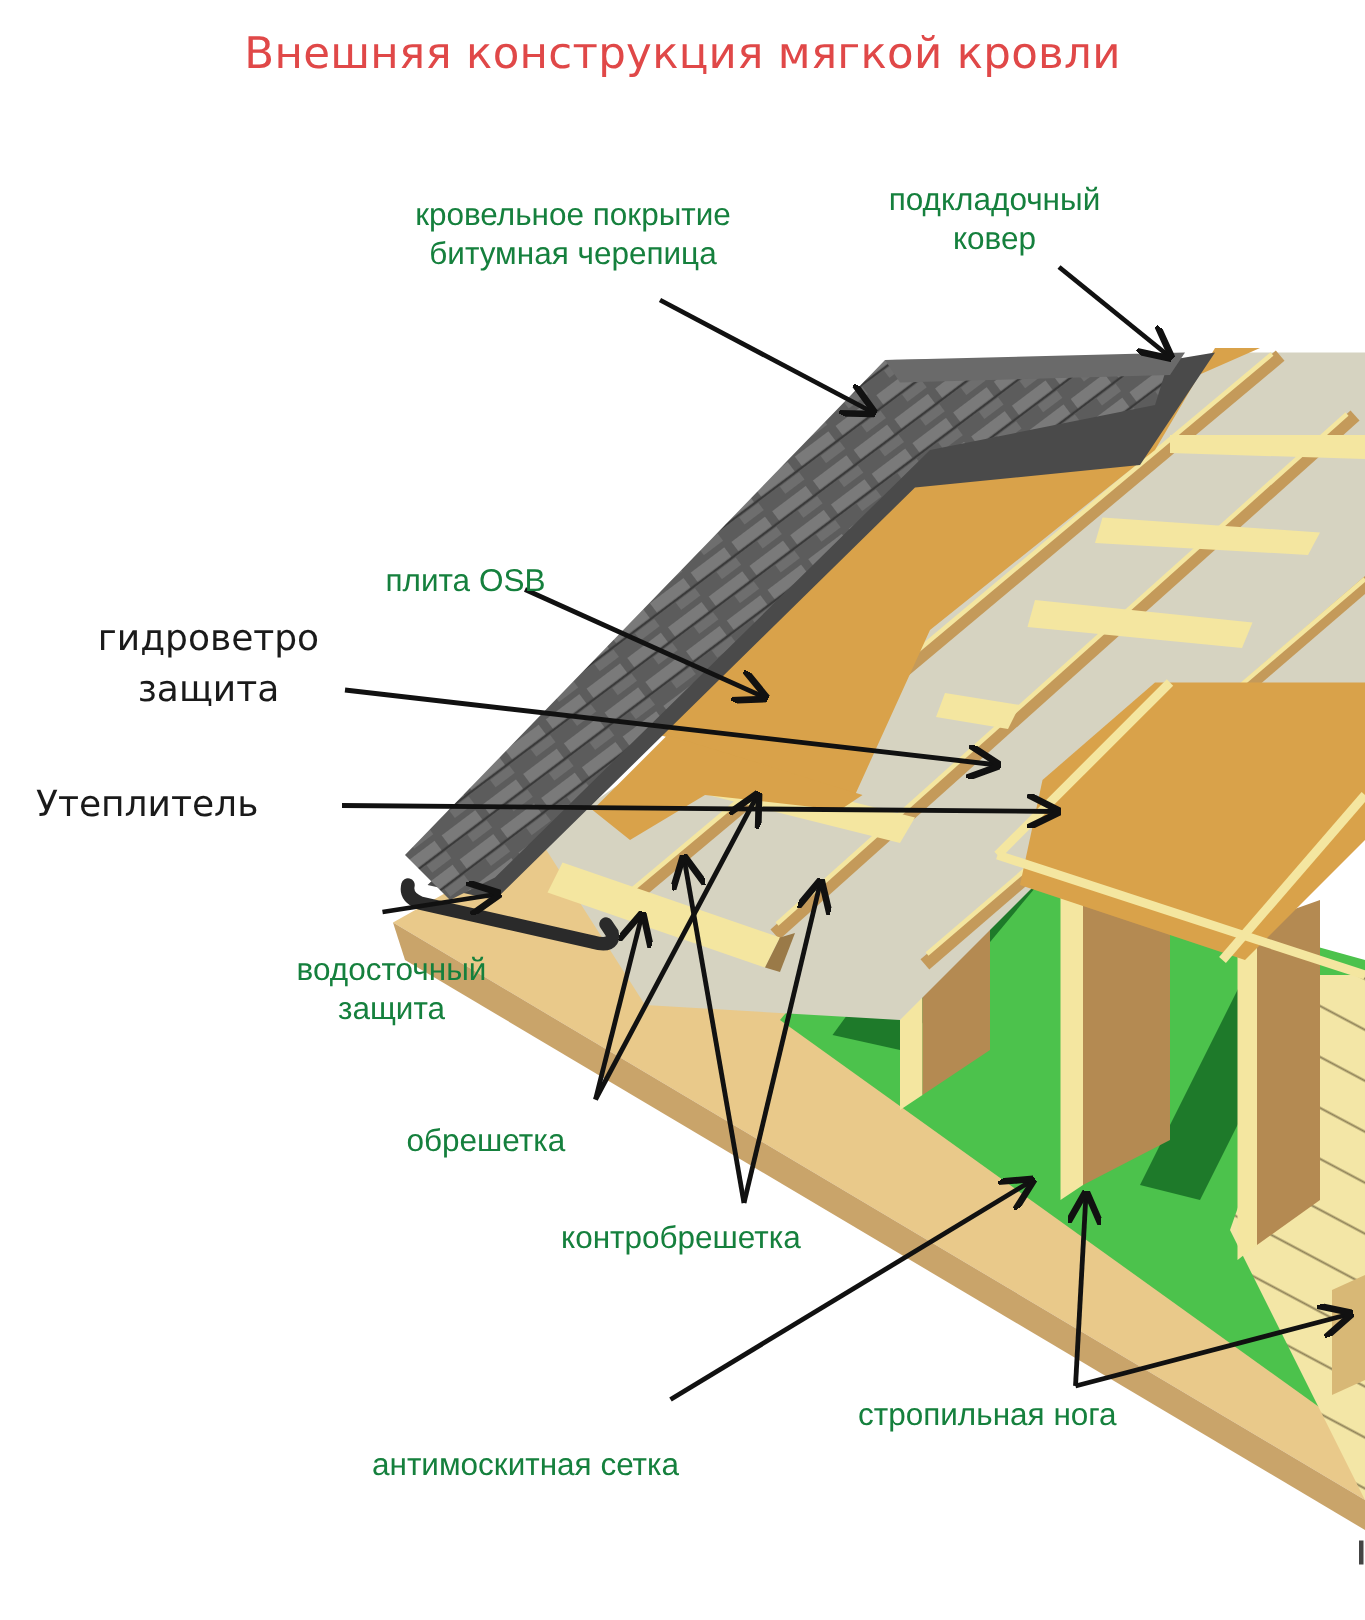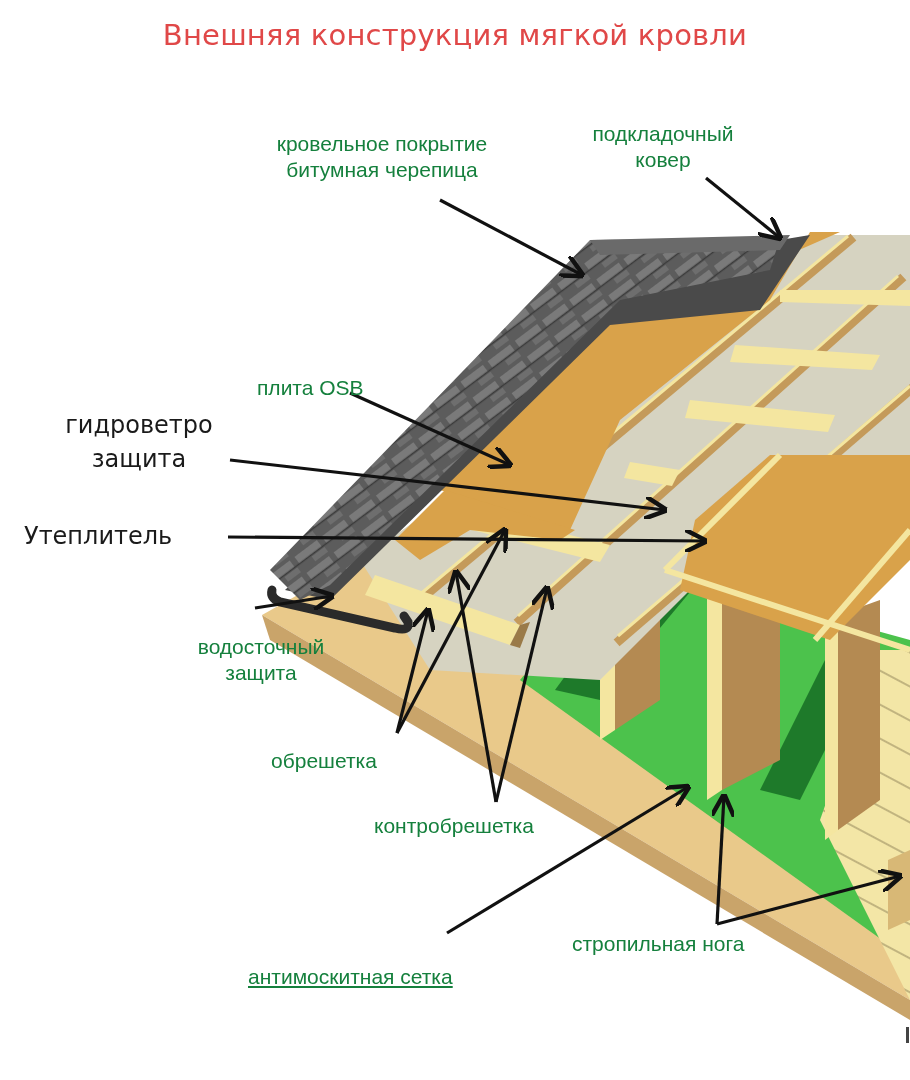--- a/index.html
+++ b/index.html
@@ -139,13 +139,13 @@
   <div>водосточный</div>
   <div>защита</div>
 </div>
 
 <div class="lbl" style="left:271px; top:748px;">обрешетка</div>
 
 <div class="lbl" style="left:374px; top:813px;">контробрешетка</div>
 
 <div class="lbl" style="left:572px; top:931px;">стропильная нога</div>
 
-<div class="lbl" style="left:248px; top:964px;text-decoration:underline;">антимоскитная сетка</div>
+<div class="lbl" style="left:248px; top:964px;">антимоскитная сетка</div>
 
 </body></html>

